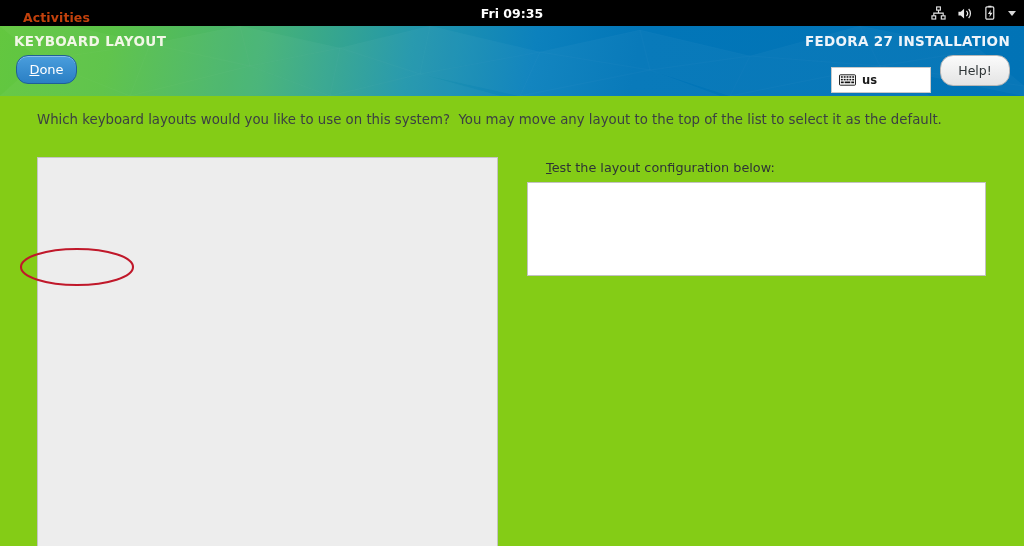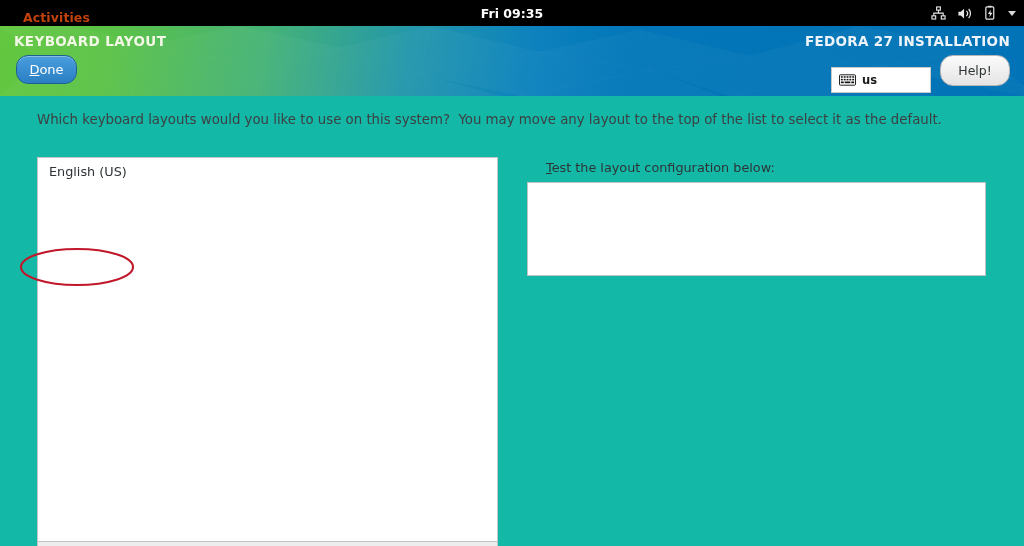--- a/index.html
+++ b/index.html
@@ -193,21 +193,21 @@
     justify-content: center;
     cursor: pointer;
   }
 
   
   #content {
     position: absolute;
     top: 96px; left: 0;
     width: 1024px;
     height: 450px;
-    background: #14b8a6;
+    background: #84cc16;
   }
   #instruction {
     position: absolute;
     left: 37px; top: 16px;
     font-size: 13.3px;
     color: #3c4043;
     white-space: pre;
   }
 
   
@@ -401,23 +401,20 @@
   <div id="help-button">
     <span>Help!</span>
   </div>
 </div>
 
 <div id="content">
 
   <div id="instruction">Which keyboard layouts would you like to use on this system?  You may move any layout to the top of the list to select it as the default.</div>
 
   <div id="layout-panel">
-    <div id="layout-list">
-      <div class="layout-item">English (US)</div>
-    </div>
 
     <div id="list-toolbar">
       
       
       
       
       
     </div>
   </div>
 

